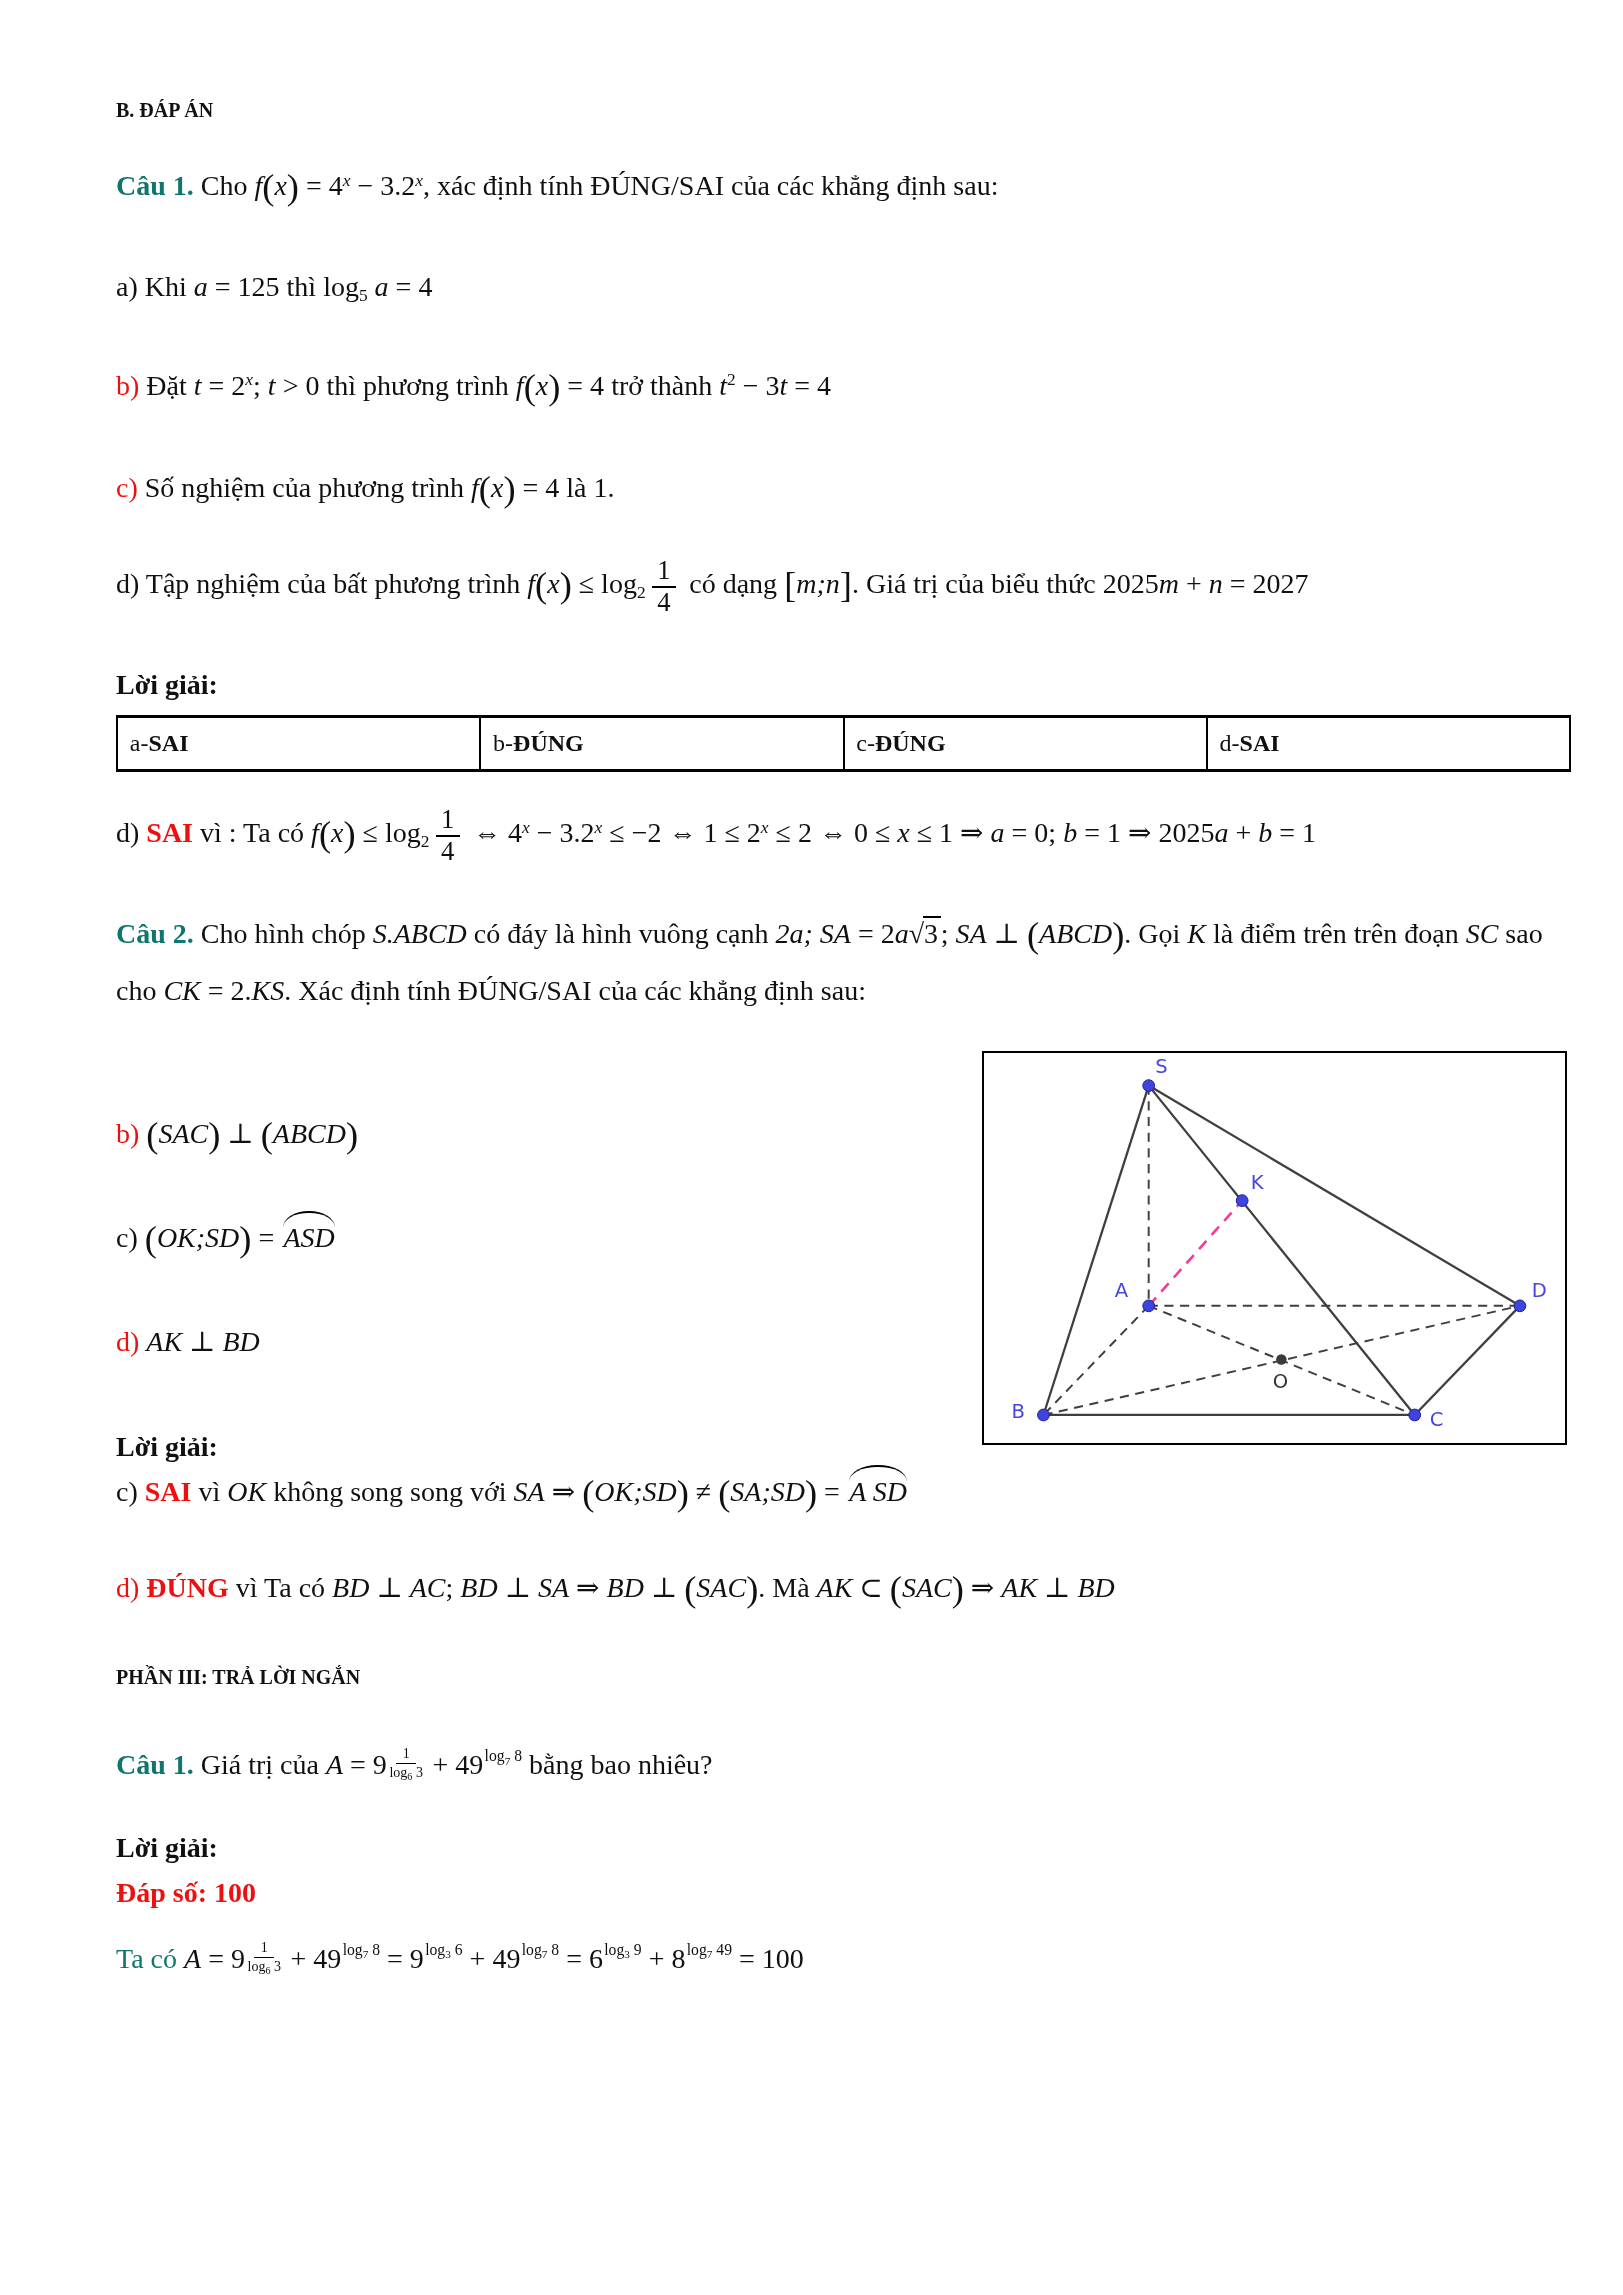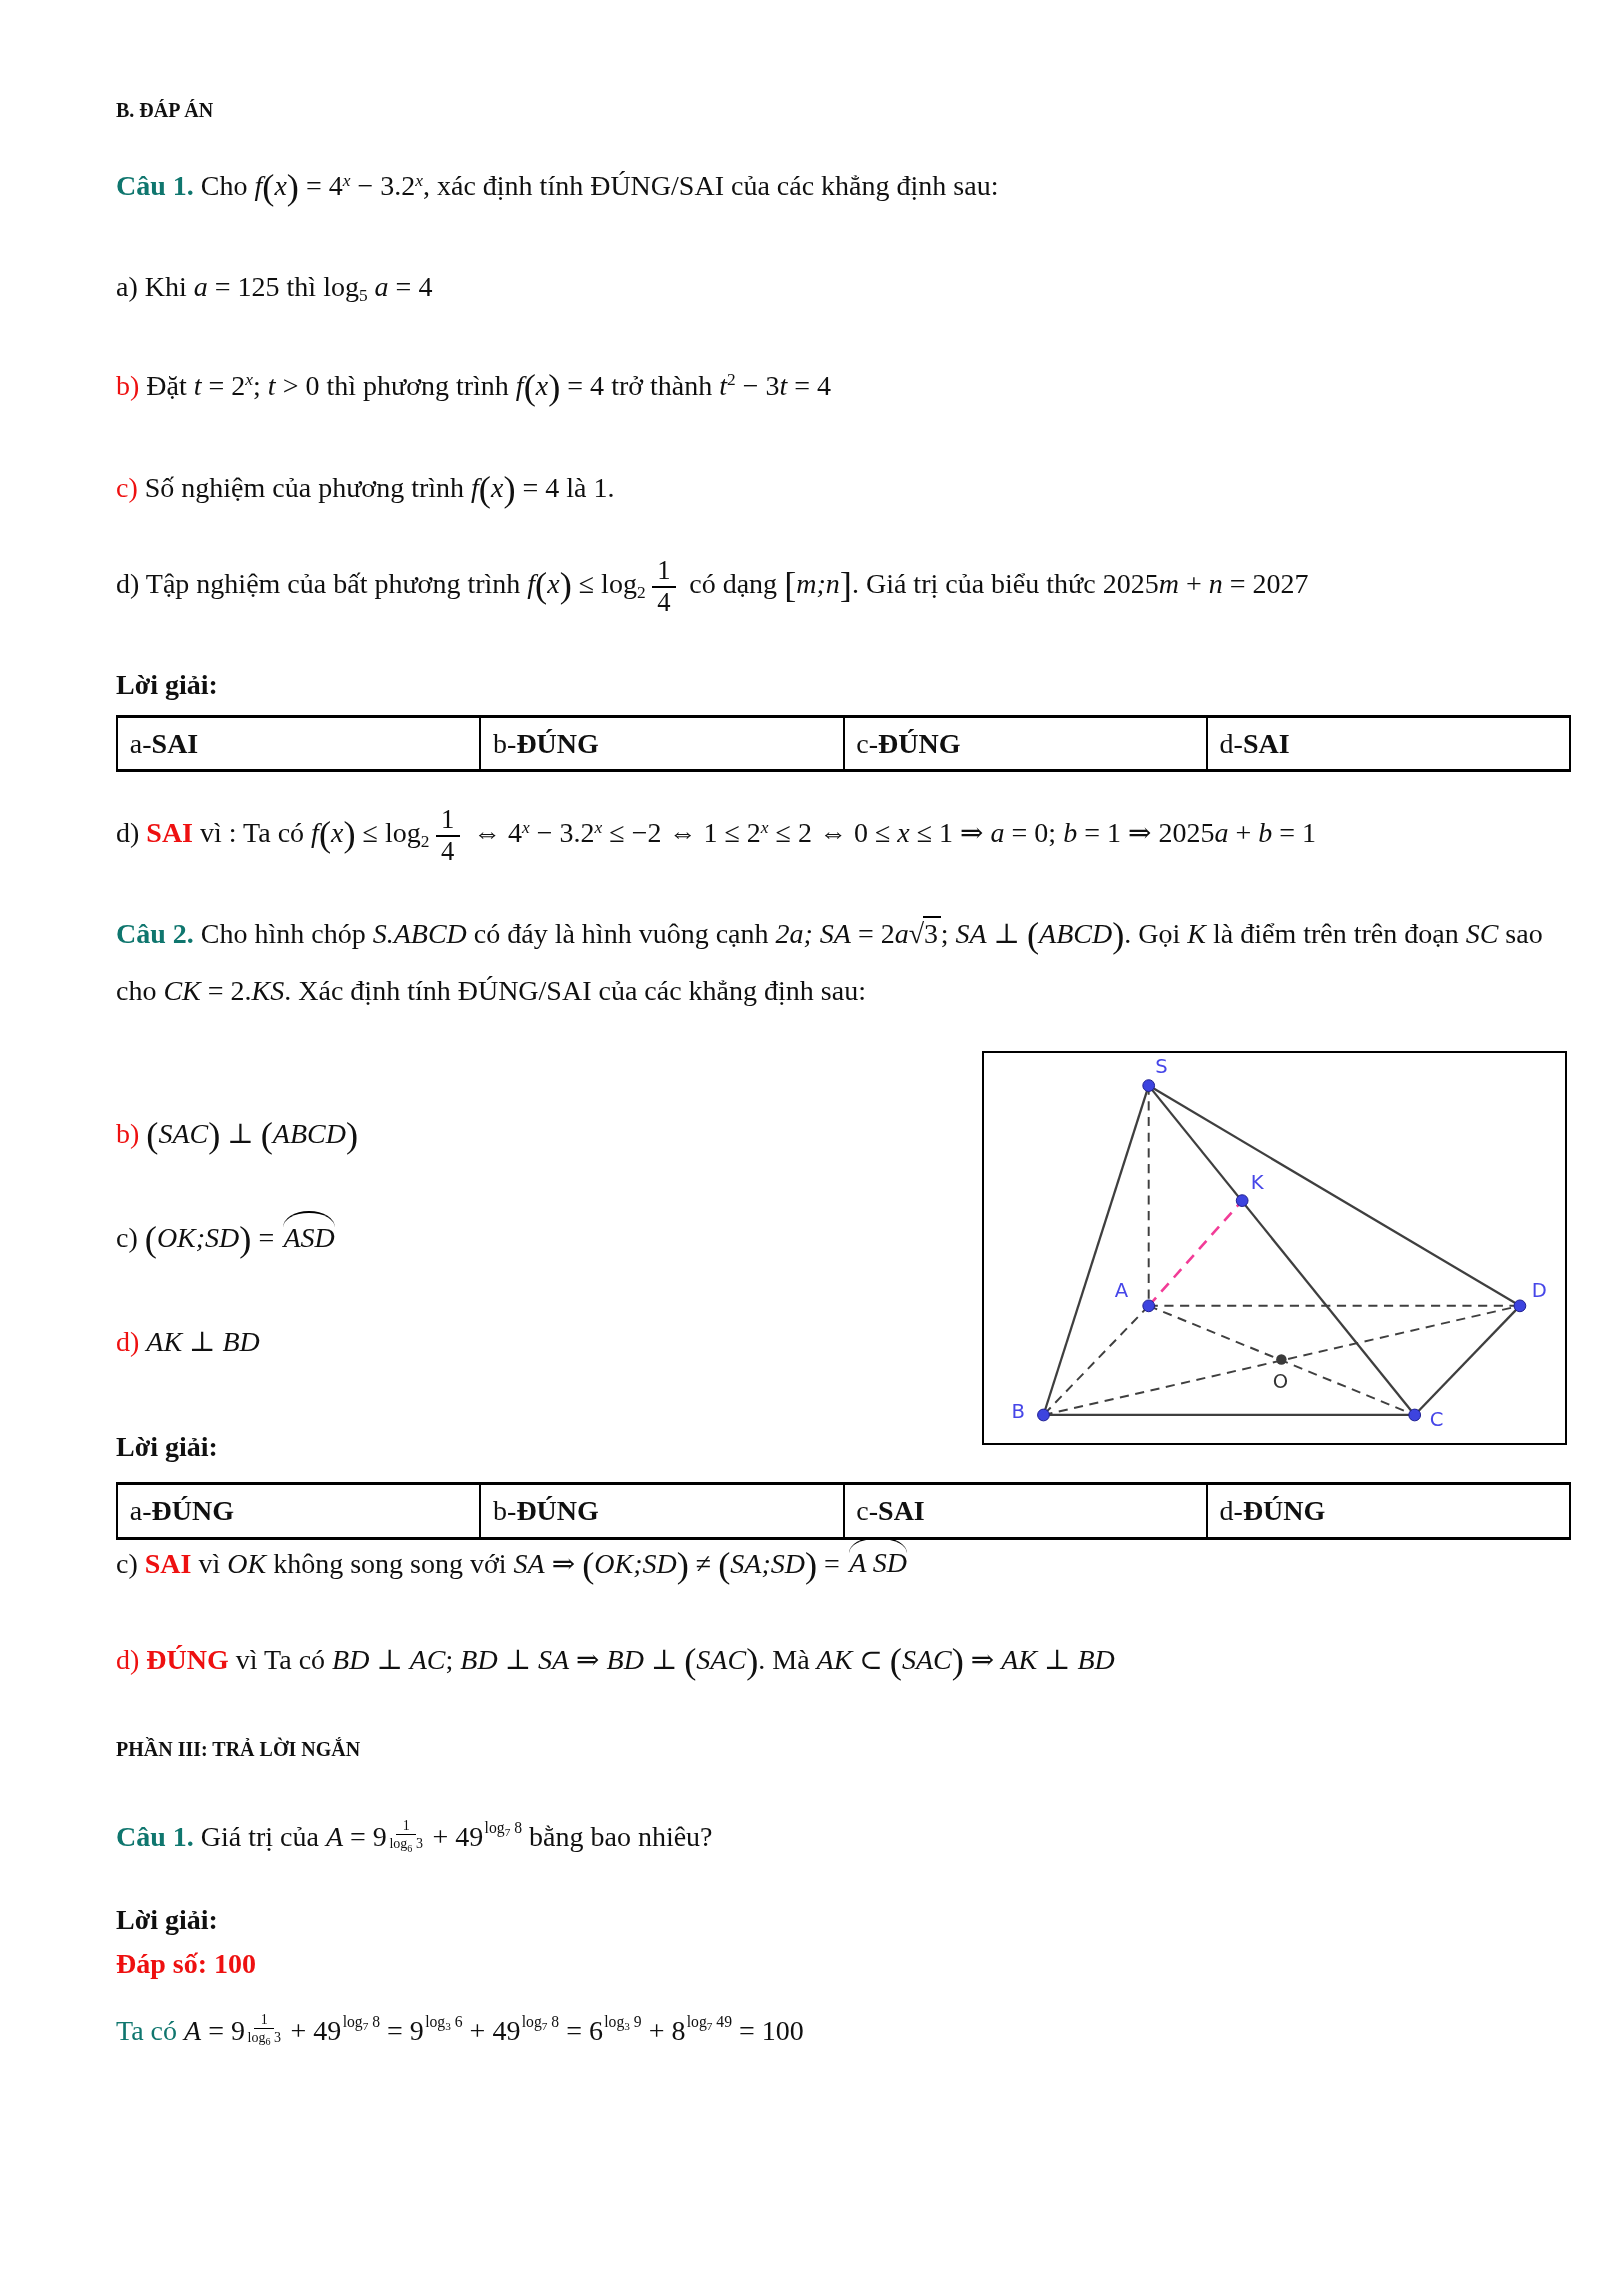--- a/index.html
+++ b/index.html
@@ -34,21 +34,21 @@
   .sqa{border-top:2px solid #000;padding:0 2.6px 0 1.3px;}
   .sqs{letter-spacing:-1.3px;}
   
   .arc{position:relative;display:inline-block;padding:0.14em 0.08em 0;}
   .arc::before{content:"";position:absolute;left:4%;right:4%;top:-0.10em;height:0.52em;
                border-top:2.3px solid #000;border-radius:50% 50% 0 0 / 100% 100% 0 0;}
   
   .anstbl{border-collapse:collapse;width:100%;table-layout:fixed;
           border:2px solid #000;border-top-width:3.9px;border-bottom-width:3.9px;}
   .anstbl td{border-left:2px solid #000;height:46px;padding:2.6px 11.8px;
-             font-size:28px;vertical-align:middle;}
+             font-size:24px;vertical-align:middle;}
   .anstbl td:first-child{border-left:none;}
   
   .row2{display:flex;align-items:flex-start;}
   .colL{flex:1 1 auto;min-width:0;}
   .colR{flex:0 0 589px;}
   .figbox{width:585px;height:394px;border:2.6px solid #000;box-sizing:border-box;background:#fff;}
   .figbox svg{display:block;width:100%;height:100%;}
   .fig-label{font-family:"DejaVu Sans","Liberation Sans",sans-serif;font-size:30px;fill:#4646e8;}
   .fig-label-dark{font-family:"DejaVu Sans","Liberation Sans",sans-serif;font-size:30px;fill:#333333;}
 </style>
@@ -238,30 +238,20 @@
           <text x="200" y="372" class="fig-label">A</text>
           <text x="838" y="372" class="fig-label">D</text>
           <text x="42" y="558" class="fig-label">B</text>
           <text x="682" y="570" class="fig-label">C</text>
           <text x="442" y="512" class="fig-label-dark">O</text>
         </svg>
       </div>
     </div>
   </div>
 
-  <table class="anstbl" style="margin-top:14.4px">
-    <tbody>
-        <tr>
-      <td><span>a-</span><span class="b">ĐÚNG</span></td>
-      <td><span>b-</span><span class="b">ĐÚNG</span></td>
-      <td><span>c-</span><span class="b">SAI</span></td>
-      <td><span>d-</span><span class="b">ĐÚNG</span></td>
-    </tr>
-  </tbody>
-    </table>
 
   <div class="line" style="">
     <span>c)</span>
     <span class="b red">SAI</span>
     <span>vì</span>
     <span class="it">OK</span>
     <span>không song song với</span>
     <span class="it">SA</span>
     <span>⇒</span>
     <span class="bigp">(</span><span class="it">OK;SD</span><span class="bigp">)</span>

